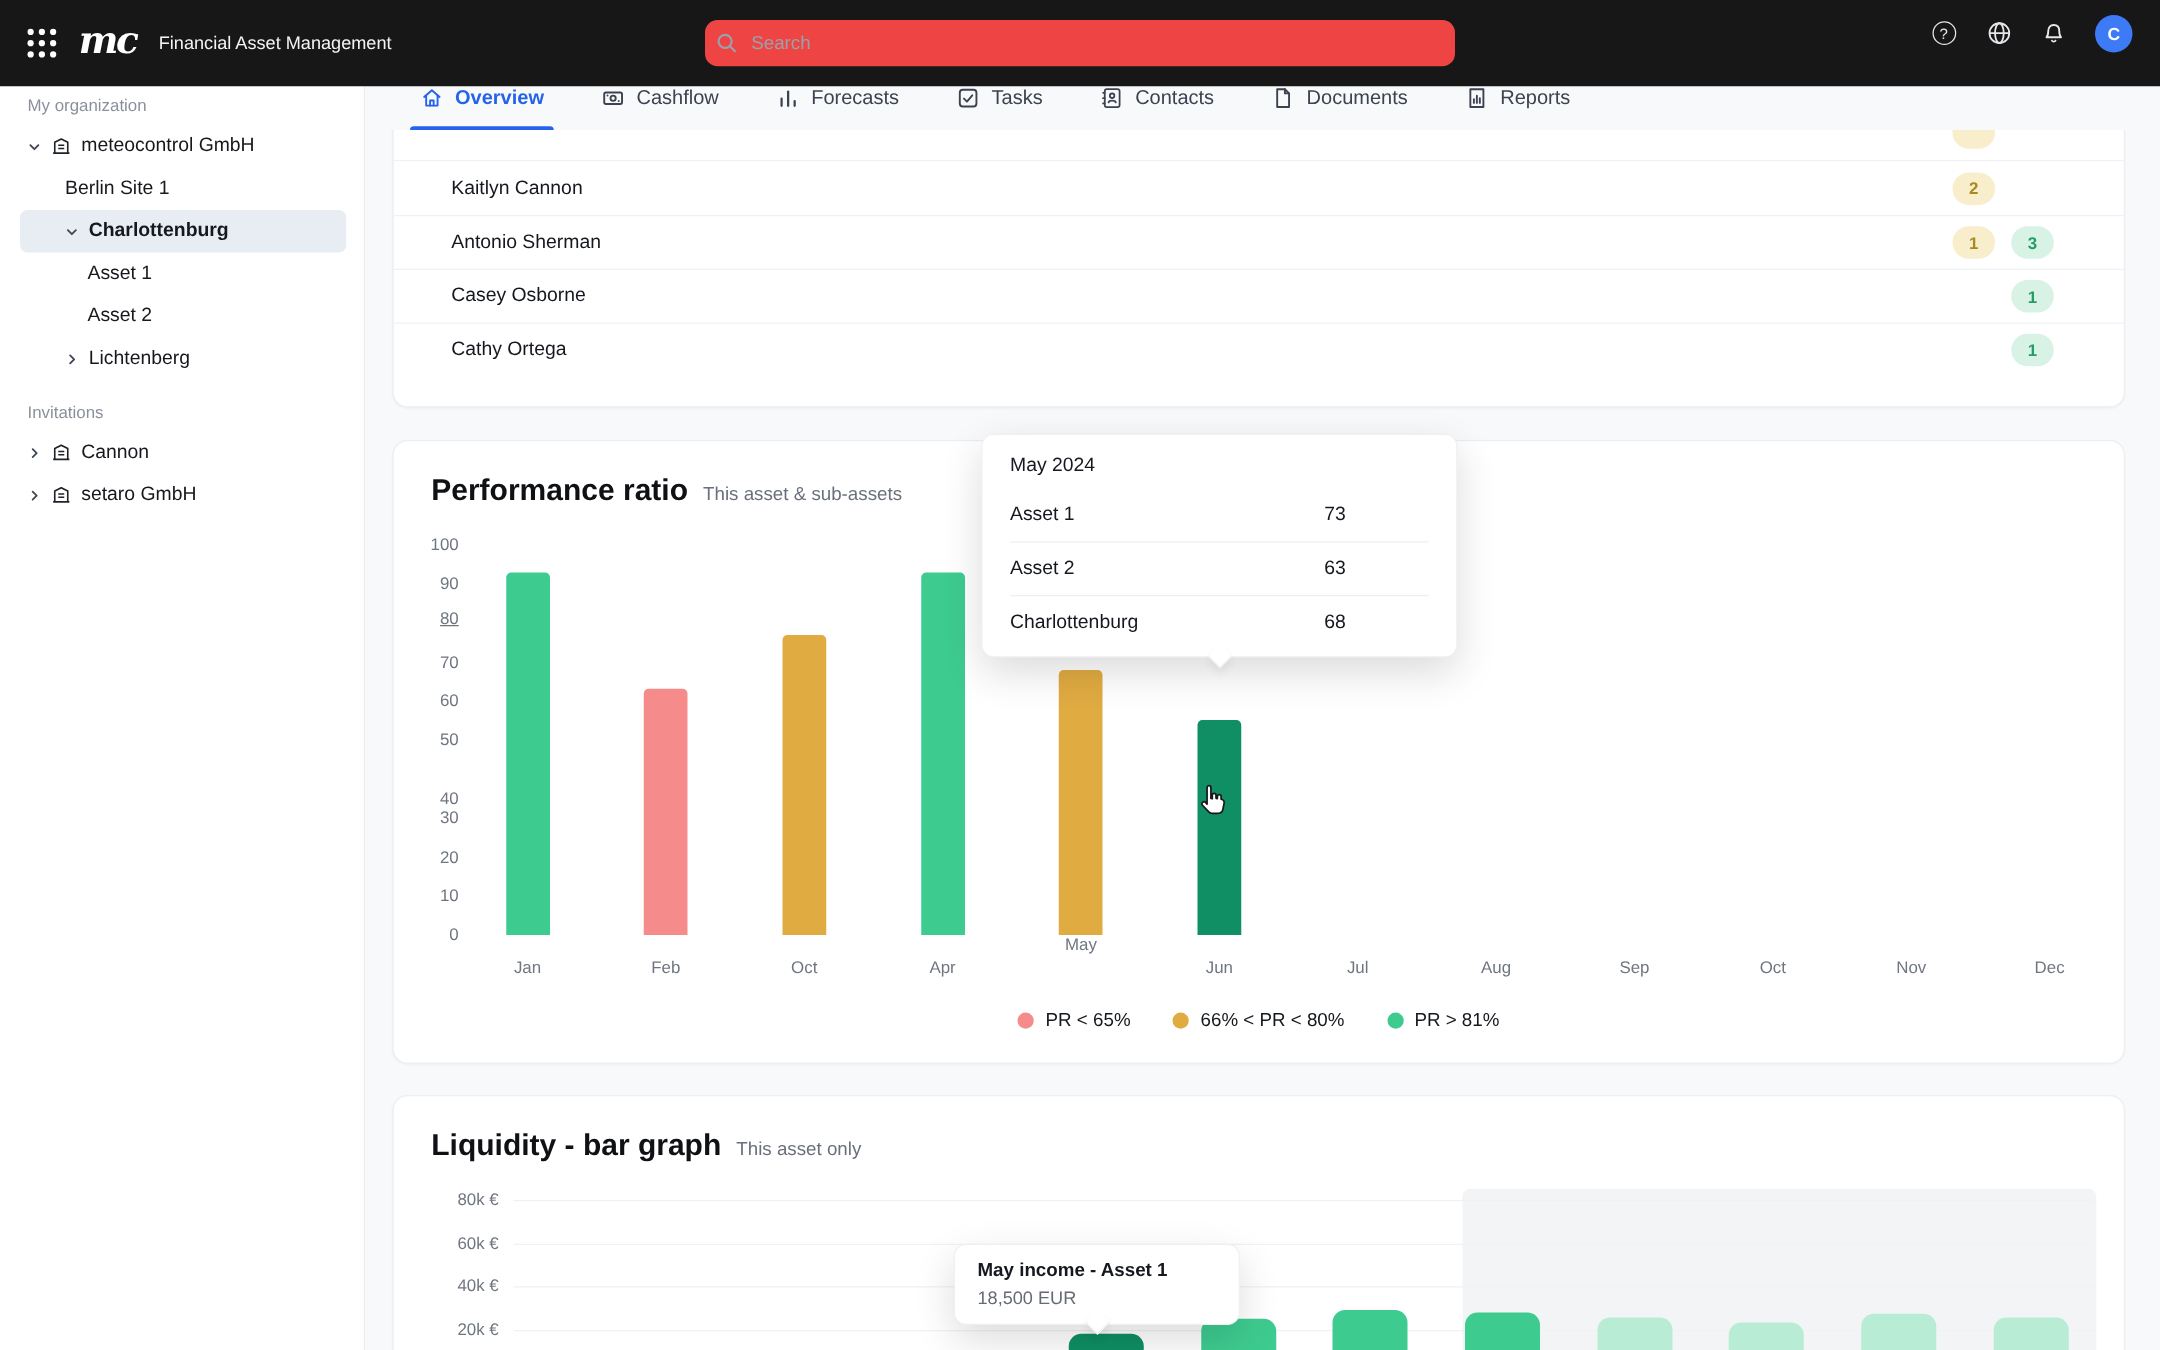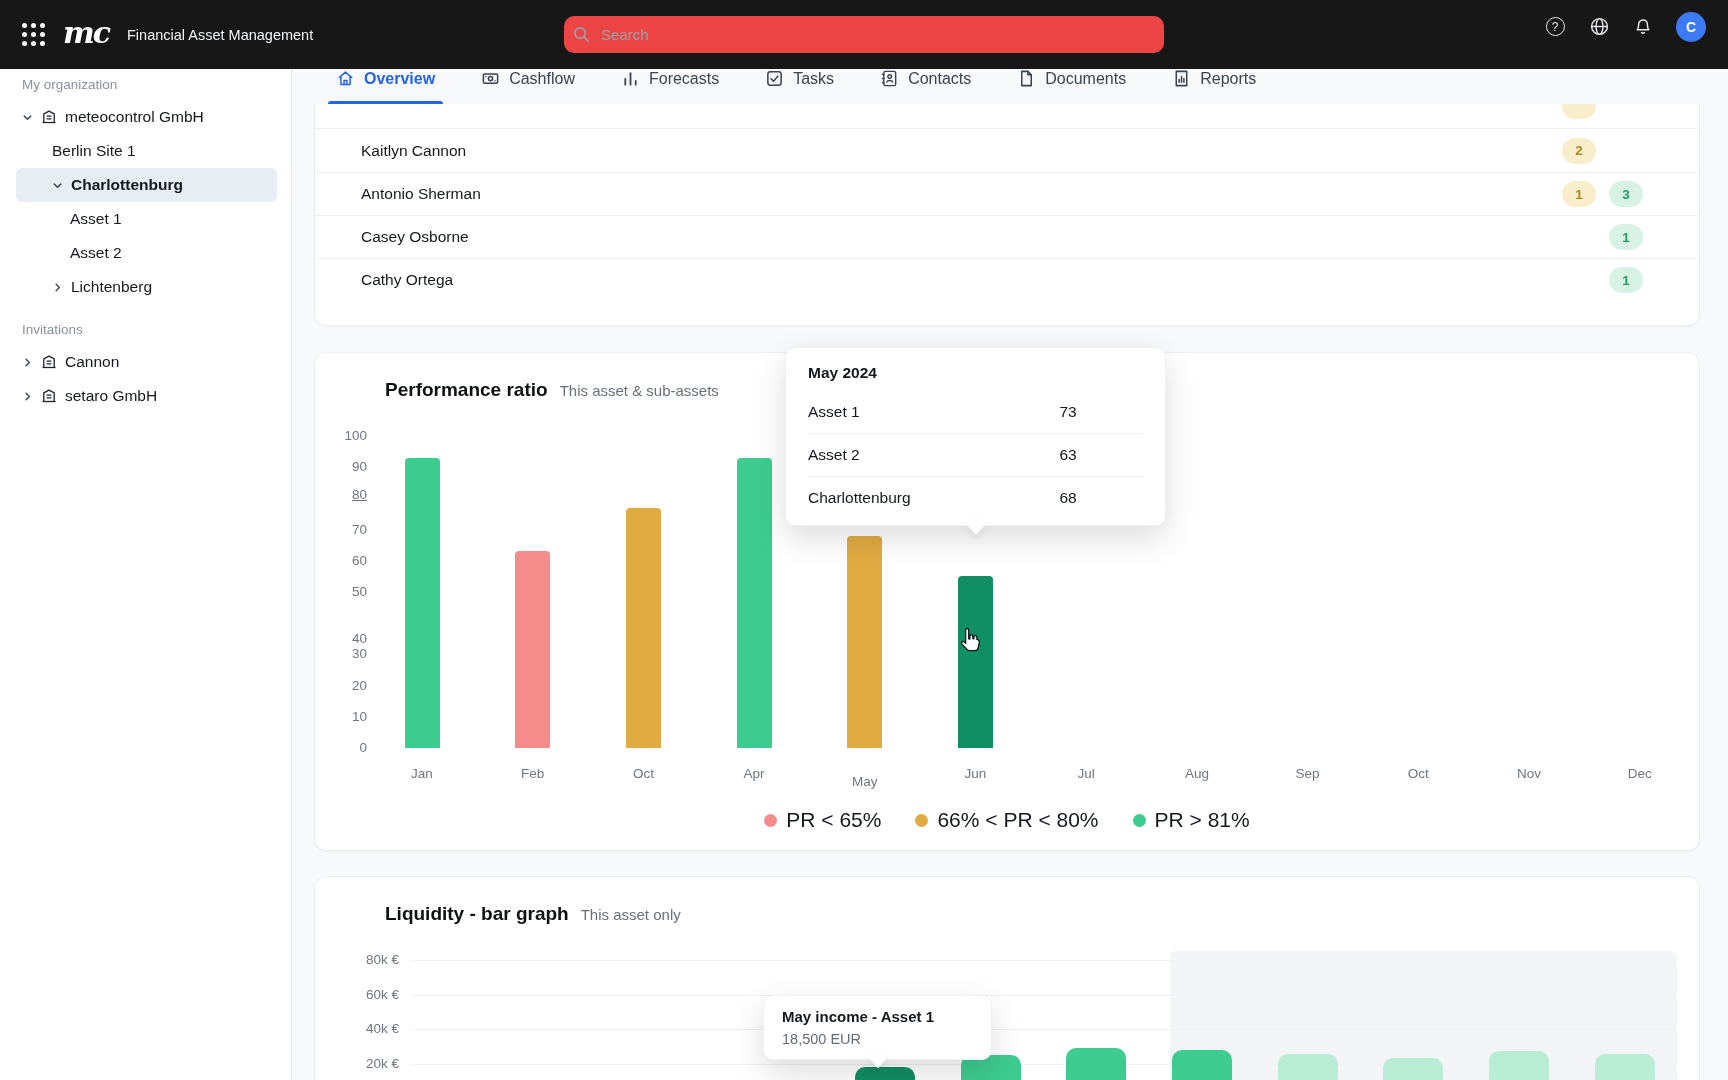--- a/index.html
+++ b/index.html
@@ -67,39 +67,39 @@
   .badge{min-width:34px; height:26px; border-radius:13px; display:inline-flex; align-items:center;
     justify-content:center; font-size:13.5px; font-weight:bold;}
   .badge-yellow{background:var(--badge-y-bg); color:var(--badge-y-tx);}
   .badge-green{background:var(--badge-g-bg); color:var(--badge-g-tx);}
   .partial-row{height:40px; display:flex; justify-content:flex-end; padding:4px 56px 0 46px;
     border-bottom:1px solid #f0f1f4;}
   
   .card-perf{margin-top:26px; height:499px; position:relative;}
   .card-liq{margin-top:25px; height:520px; position:relative; overflow:hidden;}
   .card-title-row{position:absolute; top:26px; left:30px; display:flex; align-items:baseline; gap:12px; z-index:2;}
-  .card-title{font-size:19px; font-weight:bold; color:#0f1115;margin-left:40px;}
+  .card-title{font-size:24px; font-weight:bold; color:#0f1115;}
   .card-sub{font-size:15px; color:#69707b;}
   .chart-abs{position:absolute; inset:0;}
   .chart-abs .ax{position:absolute; color:#6f7680; font-size:13.5px; line-height:18px;}
   .chart-abs .ax.y{text-align:right;}
   .chart-abs .ax.x{text-align:center;}
   .chart-abs .bar{position:absolute;}
   .chart-abs .grid{position:absolute; height:1px; background:#f0f1f4;}
   .chart-abs .forecast{position:absolute; background:#f3f4f6; border-radius:6px;}
   .legend{position:absolute; left:0; right:0; top:455px; display:flex; justify-content:center; gap:34px;}
-  .legend-item{display:flex; align-items:center; gap:9px; font-size:21px; color:#15181e;}
+  .legend-item{display:flex; align-items:center; gap:9px; font-size:15px; color:#15181e;}
   .legend-dot{width:13px; height:13px; border-radius:50%; display:inline-block;}
   
   .tooltip{position:absolute; background:#fff; border:1px solid #f0f0f2; border-radius:10px;
     box-shadow:0 12px 32px rgba(0,0,0,.14); z-index:60;}
   .caret{position:absolute; bottom:-7px; width:14px; height:14px; background:#fff; transform:rotate(45deg);
     box-shadow:3px 3px 8px rgba(0,0,0,.07); border-right:1px solid #f0f0f2; border-bottom:1px solid #f0f0f2;}
   .tt-perf{left:785px; top:347px; width:381px; padding:16px 22px 6px 22px;}
-  .tt-perf .tt-title{font-size:15.5px; font-weight:bold; color:#15181e; margin-bottom:8px;}
+  .tt-perf .tt-title{font-size:15.5px; font-weight:normal; color:#15181e; margin-bottom:8px;}
   .tt-head{height:40px; display:flex; justify-content:flex-end; align-items:center; font-size:15px;
     color:#555b64; border-bottom:1px solid #efefef;}
   .tt-row{height:43px; display:flex; align-items:center; font-size:15.5px;}
   .tt-row + .tt-row{border-top:1px solid #efefef;}
   .tt-row .l{flex:1;}
   .tt-row .v{width:150px; text-align:center;}
   .tt-liq{left:763px; top:995px; width:229px; padding:12px 18px;}
   .tt-liq .tt-title{font-size:15px; font-weight:bold; color:#15181e;}
   .tt-liq .tt-val{font-size:14.5px; color:#646b76; margin-top:6px;}
   
@@ -374,21 +374,21 @@
         <div class="ax y" style="left: 0px; top: 230px; width: 52px;">50</div>
         <div class="ax y" style="left: 0px; top: 198.8px; width: 52px;">60</div>
         <div class="ax y" style="left: 0px; top: 167.6px; width: 52px;">70</div>
         <div class="ax y" style="left: 0px; top: 133px; width: 52px; text-decoration: underline;">80</div>
         <div class="ax y" style="left: 0px; top: 105.2px; width: 52px;">90</div>
         <div class="ax y" style="left: 0px; top: 74px; width: 52px;">100</div>
         <div class="ax x" style="left: 72px; top: 412px; width: 70px;">Jan</div>
         <div class="ax x" style="left: 182.7px; top: 412px; width: 70px;">Feb</div>
         <div class="ax x" style="left: 293.4px; top: 412px; width: 70px;">Oct</div>
         <div class="ax x" style="left: 404.1px; top: 412px; width: 70px;">Apr</div>
-        <div class="ax x" style="left: 514.8px; top: 420px; width: 70px;">May</div>
+        <div class="ax x" style="left: 514.8px; top: 394px; width: 70px;">May</div>
         <div class="ax x" style="left: 625.5px; top: 412px; width: 70px;">Jun</div>
         <div class="ax x" style="left: 736.2px; top: 412px; width: 70px;">Jul</div>
         <div class="ax x" style="left: 846.9px; top: 412px; width: 70px;">Aug</div>
         <div class="ax x" style="left: 957.6px; top: 412px; width: 70px;">Sep</div>
         <div class="ax x" style="left: 1068.3px; top: 412px; width: 70px;">Oct</div>
         <div class="ax x" style="left: 1179px; top: 412px; width: 70px;">Nov</div>
         <div class="ax x" style="left: 1289.7px; top: 412px; width: 70px;">Dec</div>
         <div class="bar" style="left: 89.5px; top: 104.84px; width: 35px; height: 290.16px; background: rgb(62, 203, 144); border-radius: 4px 4px 0px 0px;"></div>
         <div class="bar" style="left: 200.2px; top: 198.44px; width: 35px; height: 196.56px; background: rgb(245, 139, 139); border-radius: 4px 4px 0px 0px;"></div>
         <div class="bar" style="left: 310.9px; top: 154.76px; width: 35px; height: 240.24px; background: rgb(224, 171, 65); border-radius: 4px 4px 0px 0px;"></div>

